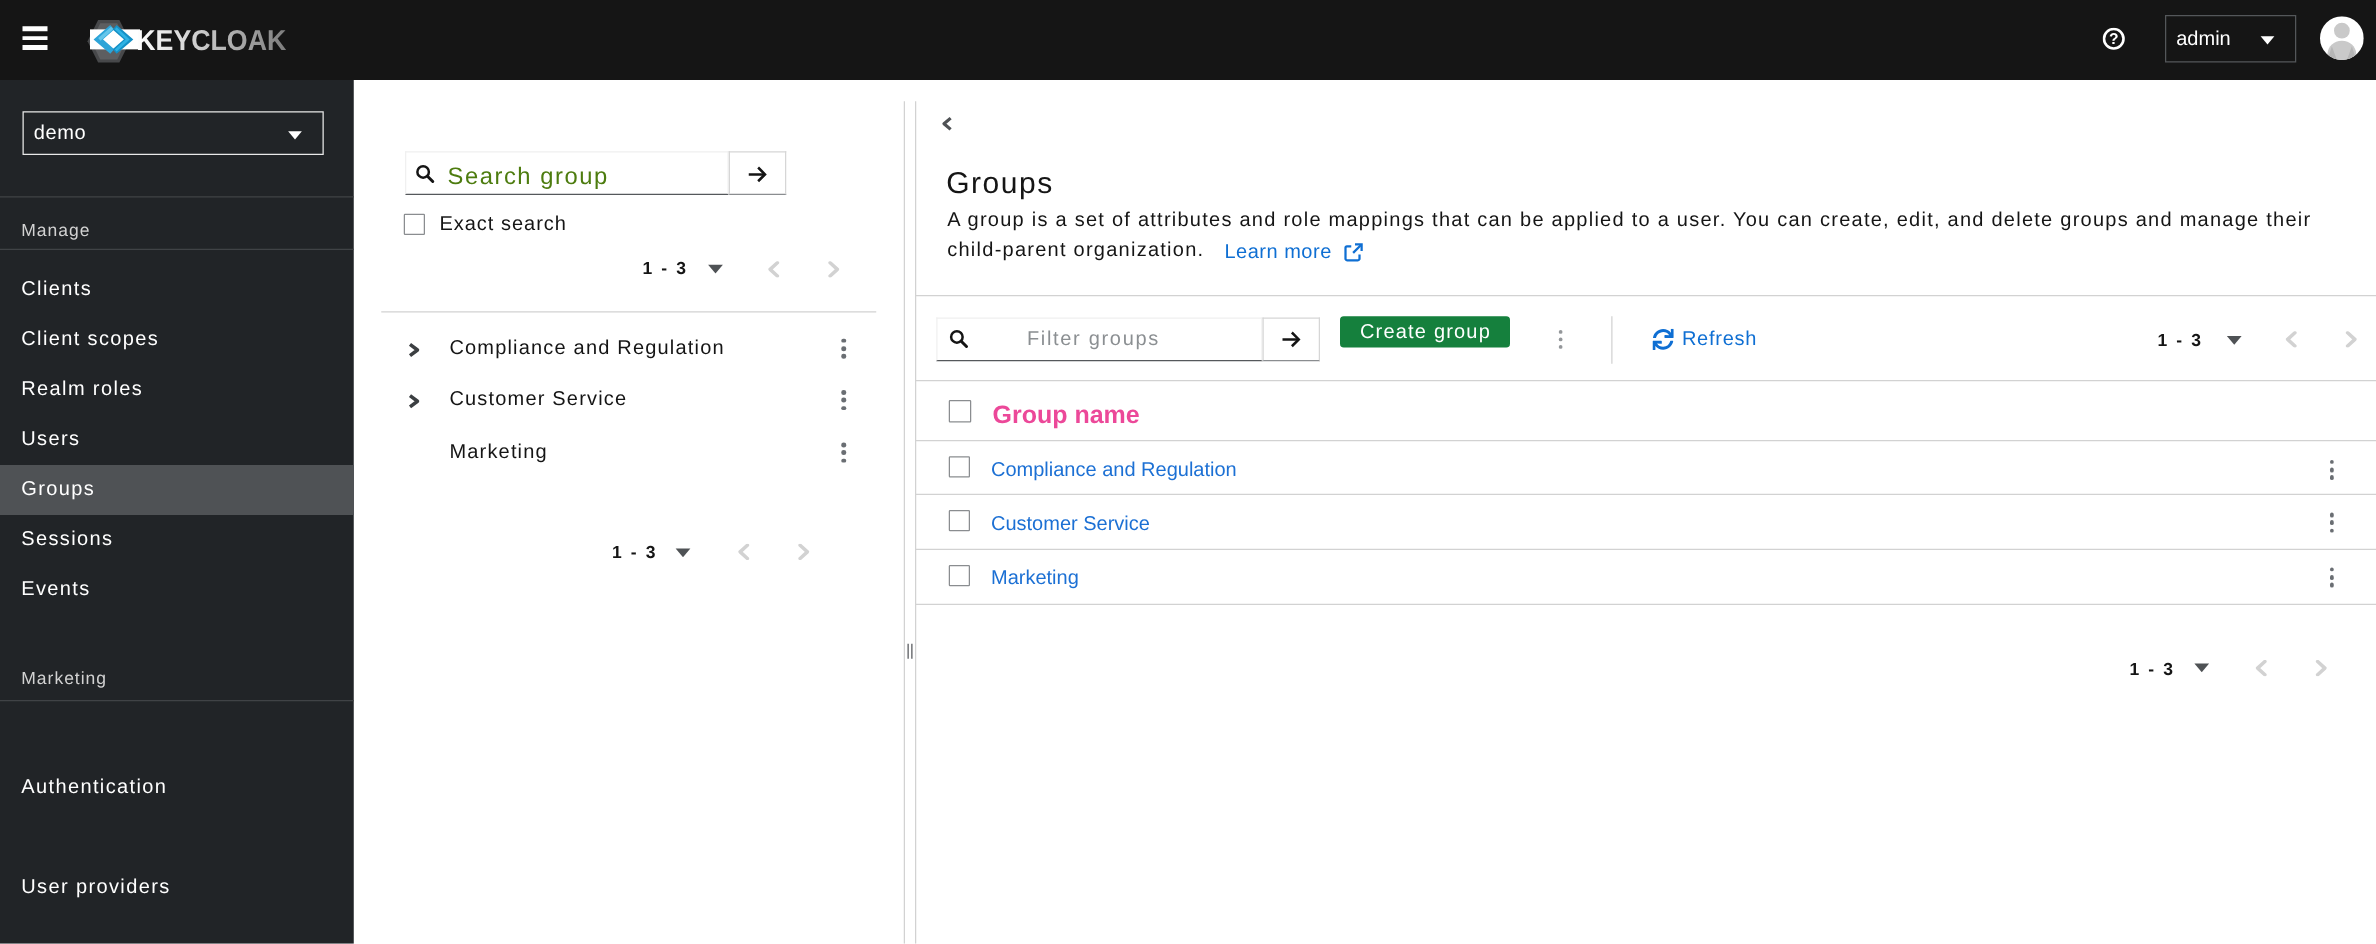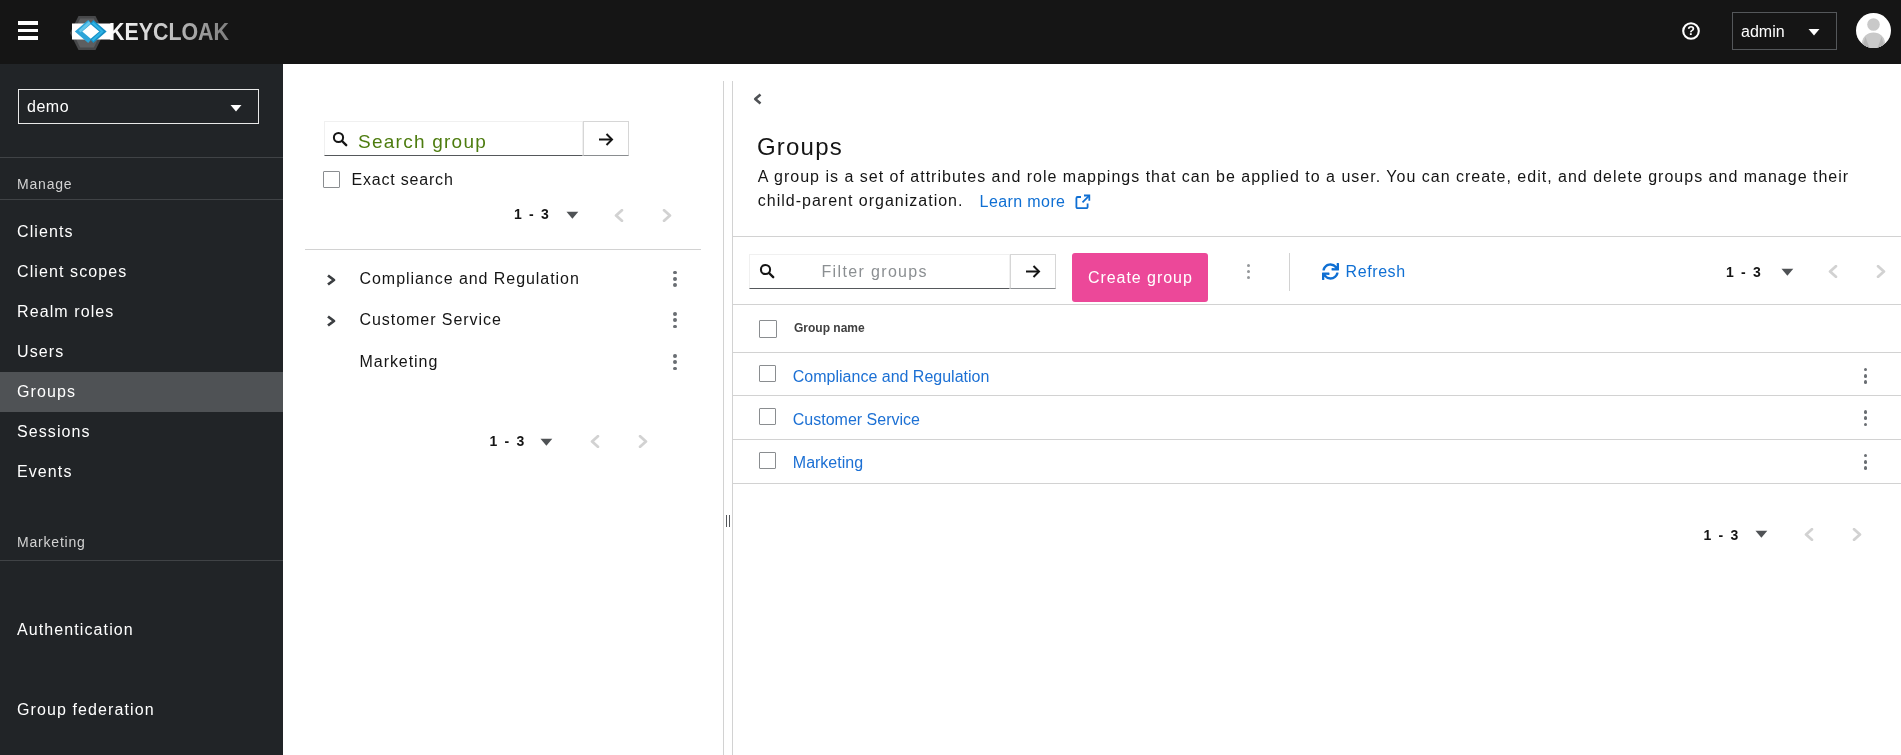--- a/index.html
+++ b/index.html
@@ -92,21 +92,21 @@
   <div class="navitem" style="top:211.5px">Clients</div>
   <div class="navitem" style="top:291.5px">Realm roles</div>
   <div class="navitem" style="top:251.5px">Client scopes</div>
   <div class="navitem" style="top:331.5px">Users</div>
   <div class="navitem" style="top:372px;background:#4f5255;">Groups</div>
   <div class="navitem" style="top:412px">Sessions</div>
   <div class="navitem" style="top:452px">Events</div>
   <div class="navsec" style="top:533.5px">Marketing</div>
   <div class="sdiv" style="top:559.5px"></div>
   <div class="navitem" style="top:610px">Authentication</div>
-  <div class="navitem" style="top:690px">Group federation</div>
+  <div class="navitem" style="top:690px">User providers</div>
 
   <div class="abs" style="left:324px;top:121px;width:259px;height:35px;border:1px solid #f0f0f0;border-bottom:1px solid #55585b;box-sizing:border-box;"></div>
   <div class="abs" style="left:583px;top:121px;width:46px;height:35px;border:1px solid #d6d6d6;border-bottom:1px solid #8a8d90;box-sizing:border-box;"></div>
   <svg class="icon" style="left:332px;top:131px" width="16" height="16" viewBox="0 0 16 16">
       <circle cx="6.5" cy="6.5" r="4.6" fill="none" stroke="#151515" stroke-width="2"></circle>
       <line x1="10" y1="10" x2="14.2" y2="14.2" stroke="#151515" stroke-width="2.4" stroke-linecap="round"></line>
     </svg>
   <div class="txt" style="left:358px;top:131px;font-size:19px;color:#4d7c0f;letter-spacing:1.25px;">Search group</div>
   <svg class="icon" style="left:598px;top:131.5px" width="16" height="15" viewBox="0 0 16 15">
       <line x1="1" y1="7.5" x2="13.5" y2="7.5" stroke="#151515" stroke-width="2"></line>
@@ -187,21 +187,21 @@
   <div class="abs" style="left:1010px;top:253.5px;width:46px;height:35px;border:1px solid #d6d6d6;border-bottom:1px solid #8a8d90;box-sizing:border-box;"></div>
   <svg class="icon" style="left:759px;top:263px" width="16" height="16" viewBox="0 0 16 16">
       <circle cx="6.5" cy="6.5" r="4.6" fill="none" stroke="#151515" stroke-width="2"></circle>
       <line x1="10" y1="10" x2="14.2" y2="14.2" stroke="#151515" stroke-width="2.4" stroke-linecap="round"></line>
     </svg>
   <div class="txt" style="left:782.5px;top:263px;font-size:16px;color:#8b8f92;letter-spacing:1.35px;margin-left:39px;">Filter groups</div>
   <svg class="icon" style="left:1025px;top:263.5px" width="16" height="15" viewBox="0 0 16 15">
       <line x1="1" y1="7.5" x2="13.5" y2="7.5" stroke="#151515" stroke-width="2"></line>
       <polyline points="8.5,2 14,7.5 8.5,13" fill="none" stroke="#151515" stroke-width="2"></polyline>
     </svg>
-  <div class="abs vc" style="left:1072.4px;top:253px;width:136px;height:49px;background:#ec4899;border-radius:3px;color:#fff;font-size:16px;justify-content:center;letter-spacing:0.95px;">Create group</div>
+  <div class="abs vc" style="left:1072.4px;top:253px;width:136px;height:25px;background:#15803d;border-radius:3px;color:#fff;font-size:16px;justify-content:center;letter-spacing:0.95px;">Create group</div>
   <div class="kebab" style="left:1246.8px;top:263.5px;">
       <i style="background:#94979a;width:3.3px;height:3.3px;margin-bottom:3px;"></i>
       <i style="background:#94979a;width:3.3px;height:3.3px;margin-bottom:3px;"></i>
       <i style="background:#94979a;width:3.3px;height:3.3px;"></i>
     </div>
   <div class="vline" style="left:1288.7px;top:252.5px;height:38px;"></div>
   <svg class="icon" style="left:1322px;top:262.5px" width="17" height="17" viewBox="0 0 512 512">
       <path fill="#0f6fd3" d="M440.65 12.57l4 82.77A247.16 247.16 0 0 0 255.83 8C134.73 8 33.91 94.92 12.29 209.82A12 12 0 0 0 24.09 224h49.05a12 12 0 0 0 11.67-9.26 175.91 175.91 0 0 1 317-56.94l-101.46-4.86a12 12 0 0 0-12.57 12v47.41a12 12 0 0 0 12 12H500a12 12 0 0 0 12-12V12a12 12 0 0 0-12-12h-47.37a12 12 0 0 0-11.98 12.57zM255.83 432a175.61 175.61 0 0 1-146-77.8l101.8 4.87a12 12 0 0 0 12.57-12v-47.4a12 12 0 0 0-12-12H12a12 12 0 0 0-12 12V500a12 12 0 0 0 12 12h47.35a12 12 0 0 0 12-12.6l-4.15-82.57A247.17 247.17 0 0 0 256.17 504c121.11 0 221.93-86.92 243.55-201.82a12 12 0 0 0-11.8-14.18h-49.05a12 12 0 0 0-11.67 9.26A175.86 175.86 0 0 1 255.83 432z"></path>
     </svg>
   <div class="txt" style="left:1345.5px;top:262.5px;font-size:16px;color:#0f6fd3;letter-spacing:0.6px;">Refresh</div>
@@ -211,21 +211,21 @@
     </svg>
   <svg class="icon" style="left:1827px;top:265px" width="12" height="13" viewBox="0 0 12 13">
       <polyline points="8.9,1.2 3.1,6.5 8.9,11.8" fill="none" stroke="#d2d2d2" stroke-width="2.8" stroke-linecap="round" stroke-linejoin="round"></polyline>
     </svg>
   <svg class="icon" style="left:1875px;top:265px" width="12" height="13" viewBox="0 0 12 13">
       <polyline points="3.1,1.2 8.9,6.5 3.1,11.8" fill="none" stroke="#d2d2d2" stroke-width="2.8" stroke-linecap="round" stroke-linejoin="round"></polyline>
     </svg>
   <div class="hline" style="left:732px;top:303.8px;width:1169px;"></div>
 
   <div class="cb" style="left:758.5px;top:319.5px;width:18px;height:18px;border-width:1.7px;"></div>
-  <div class="txt" style="left:794px;top:321px;font-size:12px;font-weight:bold;color:#404040;">Group name</div>
+  <div class="txt" style="left:794px;top:321px;font-size:20px;font-weight:bold;color:#ec4899;">Group name</div>
   <div class="hline" style="left:732px;top:351.5px;width:1169px;"></div>
   <div class="cb" style="left:759px;top:364.5px;width:17px;height:17px;border-width:1.7px;"></div>
   <div class="txt" style="left:792.8px;top:367.5px;font-size:16px;color:#1c70d4;">Compliance and Regulation</div>
   <div class="kebab" style="left:1863.5px;top:367.5px;">
       <i style="background:#6a6e73"></i>
       <i style="background:#6a6e73"></i>
       <i style="background:#6a6e73"></i>
     </div>
   <div class="hline" style="left:732px;top:395.2px;width:1169px;"></div>
   <div class="cb" style="left:759px;top:408px;width:17px;height:17px;border-width:1.7px;"></div>

